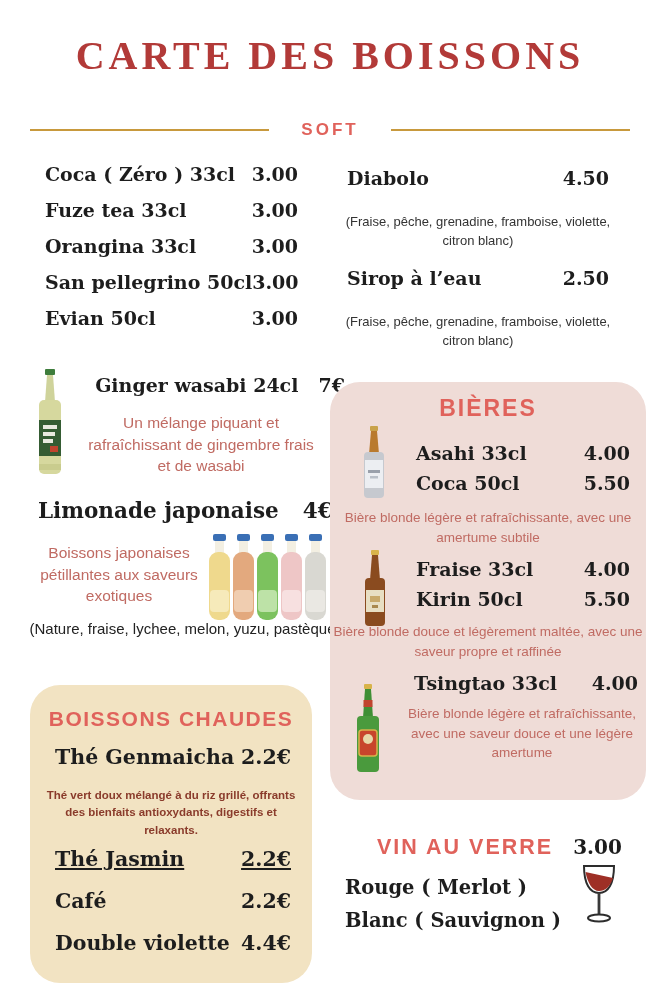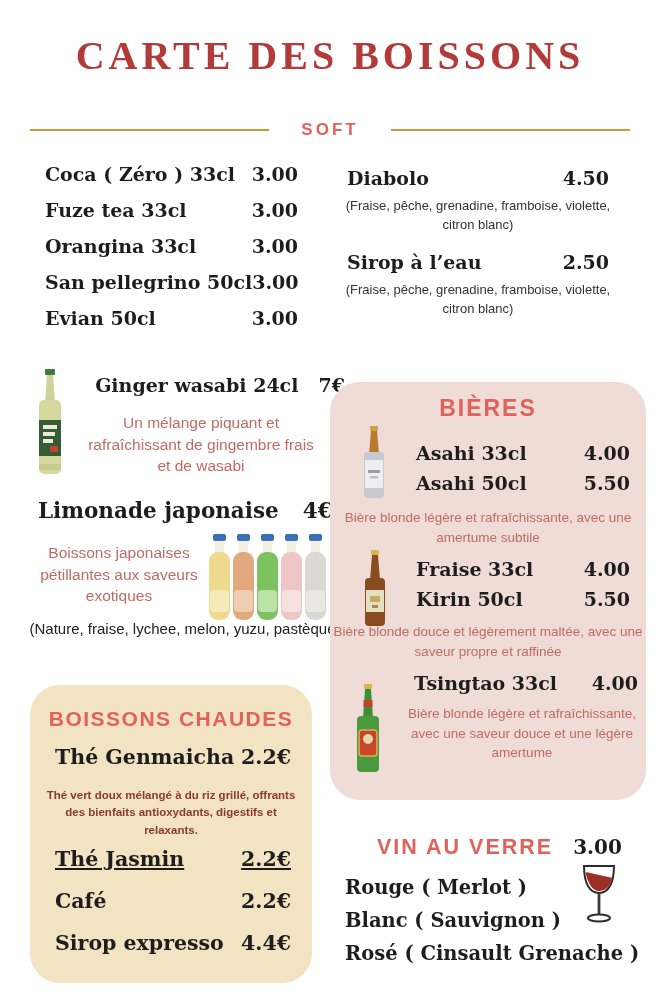--- a/index.html
+++ b/index.html
@@ -20,21 +20,21 @@
   .row{display:flex;justify-content:space-between;align-items:baseline;}
   .row .nm{white-space:nowrap;}
   .row .pr{white-space:nowrap;}
 
   .soft-left{position:absolute;left:45px;top:163px;width:253px;font-size:19px;}
   .soft-left .row{margin-bottom:14px;}
 
   .soft-right{position:absolute;left:347px;top:167px;width:262px;font-size:19px;}
   .note{font-family:"Liberation Sans",sans-serif;font-weight:normal;color:#333;
     font-size:13px;line-height:1.45;text-align:center;}
-  .soft-right .note{width:286px;margin:8px 0 16px -12px;}
+  .soft-right .note{width:286px;margin:24px 0 16px -12px;}
 
   .desc-rose{color:#c06b63;font-size:15.5px;line-height:1.4;text-align:center;}
 
   .ginger{position:absolute;left:30px;top:366px;width:320px;}
   .ginger .heading{position:absolute;left:45px;top:8px;width:290px;font-size:19px;
     display:flex;justify-content:center;gap:20px;}
   .ginger .gdesc{position:absolute;left:52px;top:46px;width:238px;}
   .ginger .bottle{position:absolute;left:4px;top:2px;}
 
   .limonade{position:absolute;left:20px;top:498px;width:320px;}
@@ -206,21 +206,21 @@
         <rect x="10" y="44" width="12" height="3" fill="#9aa0ab"></rect>
         <rect x="12" y="50" width="8" height="2.5" fill="#b9bfc8"></rect>
       </svg>
     </span>
     <div class="beer-rows slab rows-asahi">
       <div class="row">
         <span class="nm">Asahi 33cl</span>
         <span class="pr">4.00</span>
       </div>
       <div class="row">
-        <span class="nm">Asahi 50cl</span>
+        <span class="nm">Coca 50cl</span>
         <span class="pr">5.50</span>
       </div>
     </div>
     <div class="beer-desc desc-asahi">Bière blonde légère et rafraîchissante, avec une amertume subtile</div>
 
     <span class="kirin-img">
       <svg width="30" height="78" viewBox="0 0 30 78">
         <rect x="11" y="0" width="8" height="5" rx="1" fill="#d8b34a"></rect>
         <path d="M12 5 L18 5 L20 30 L10 30 Z" fill="#8a4b1f"></path>
         <rect x="5" y="28" width="20" height="48" rx="4" fill="#8a4b1f"></rect>
@@ -271,34 +271,33 @@
 
     <div class="chaud-row slab row r-jasmin">
       <span class="nm">Thé Jasmin</span>
       <span class="pr">2.2€</span>
     </div>
     <div class="chaud-row slab row r-cafe">
       <span class="nm">Café</span>
       <span class="pr">2.2€</span>
     </div>
     <div class="chaud-row slab row r-expresso">
-      <span class="nm">Sirop expresso</span>
+      <span class="nm">Double violette</span>
       <span class="pr">4.4€</span>
     </div>
   </div>
 
   <div class="vin">
     <div class="header">
       <span class="vtitle">VIN AU VERRE</span>
       <span class="vprice">3.00</span>
     </div>
     <div class="vitems slab">
       <div>Rouge ( Merlot )</div>
       <div>Blanc ( Sauvignon )</div>
-      <div>Rosé ( Cinsault Grenache )</div>
     </div>
     <span class="glass">
       <svg width="46" height="72" viewBox="0 0 46 72">
         <path d="M8 3 C8 21 14 30 23 30 C32 30 38 21 38 3 Z" fill="#ffffff" stroke="#2d2d2d" stroke-width="2"></path>
         <path d="M9.5 9 L37 15 C34 24 29 28 23 28 C16.5 28 11.5 20 9.5 9 Z" fill="#9e2f26"></path>
         <rect x="21.6" y="30" width="2.8" height="21" fill="#3a3a3a"></rect>
         <ellipse cx="23" cy="55" rx="11" ry="3.6" fill="#ffffff" stroke="#2d2d2d" stroke-width="2"></ellipse>
       </svg>
     </span>
   </div>

